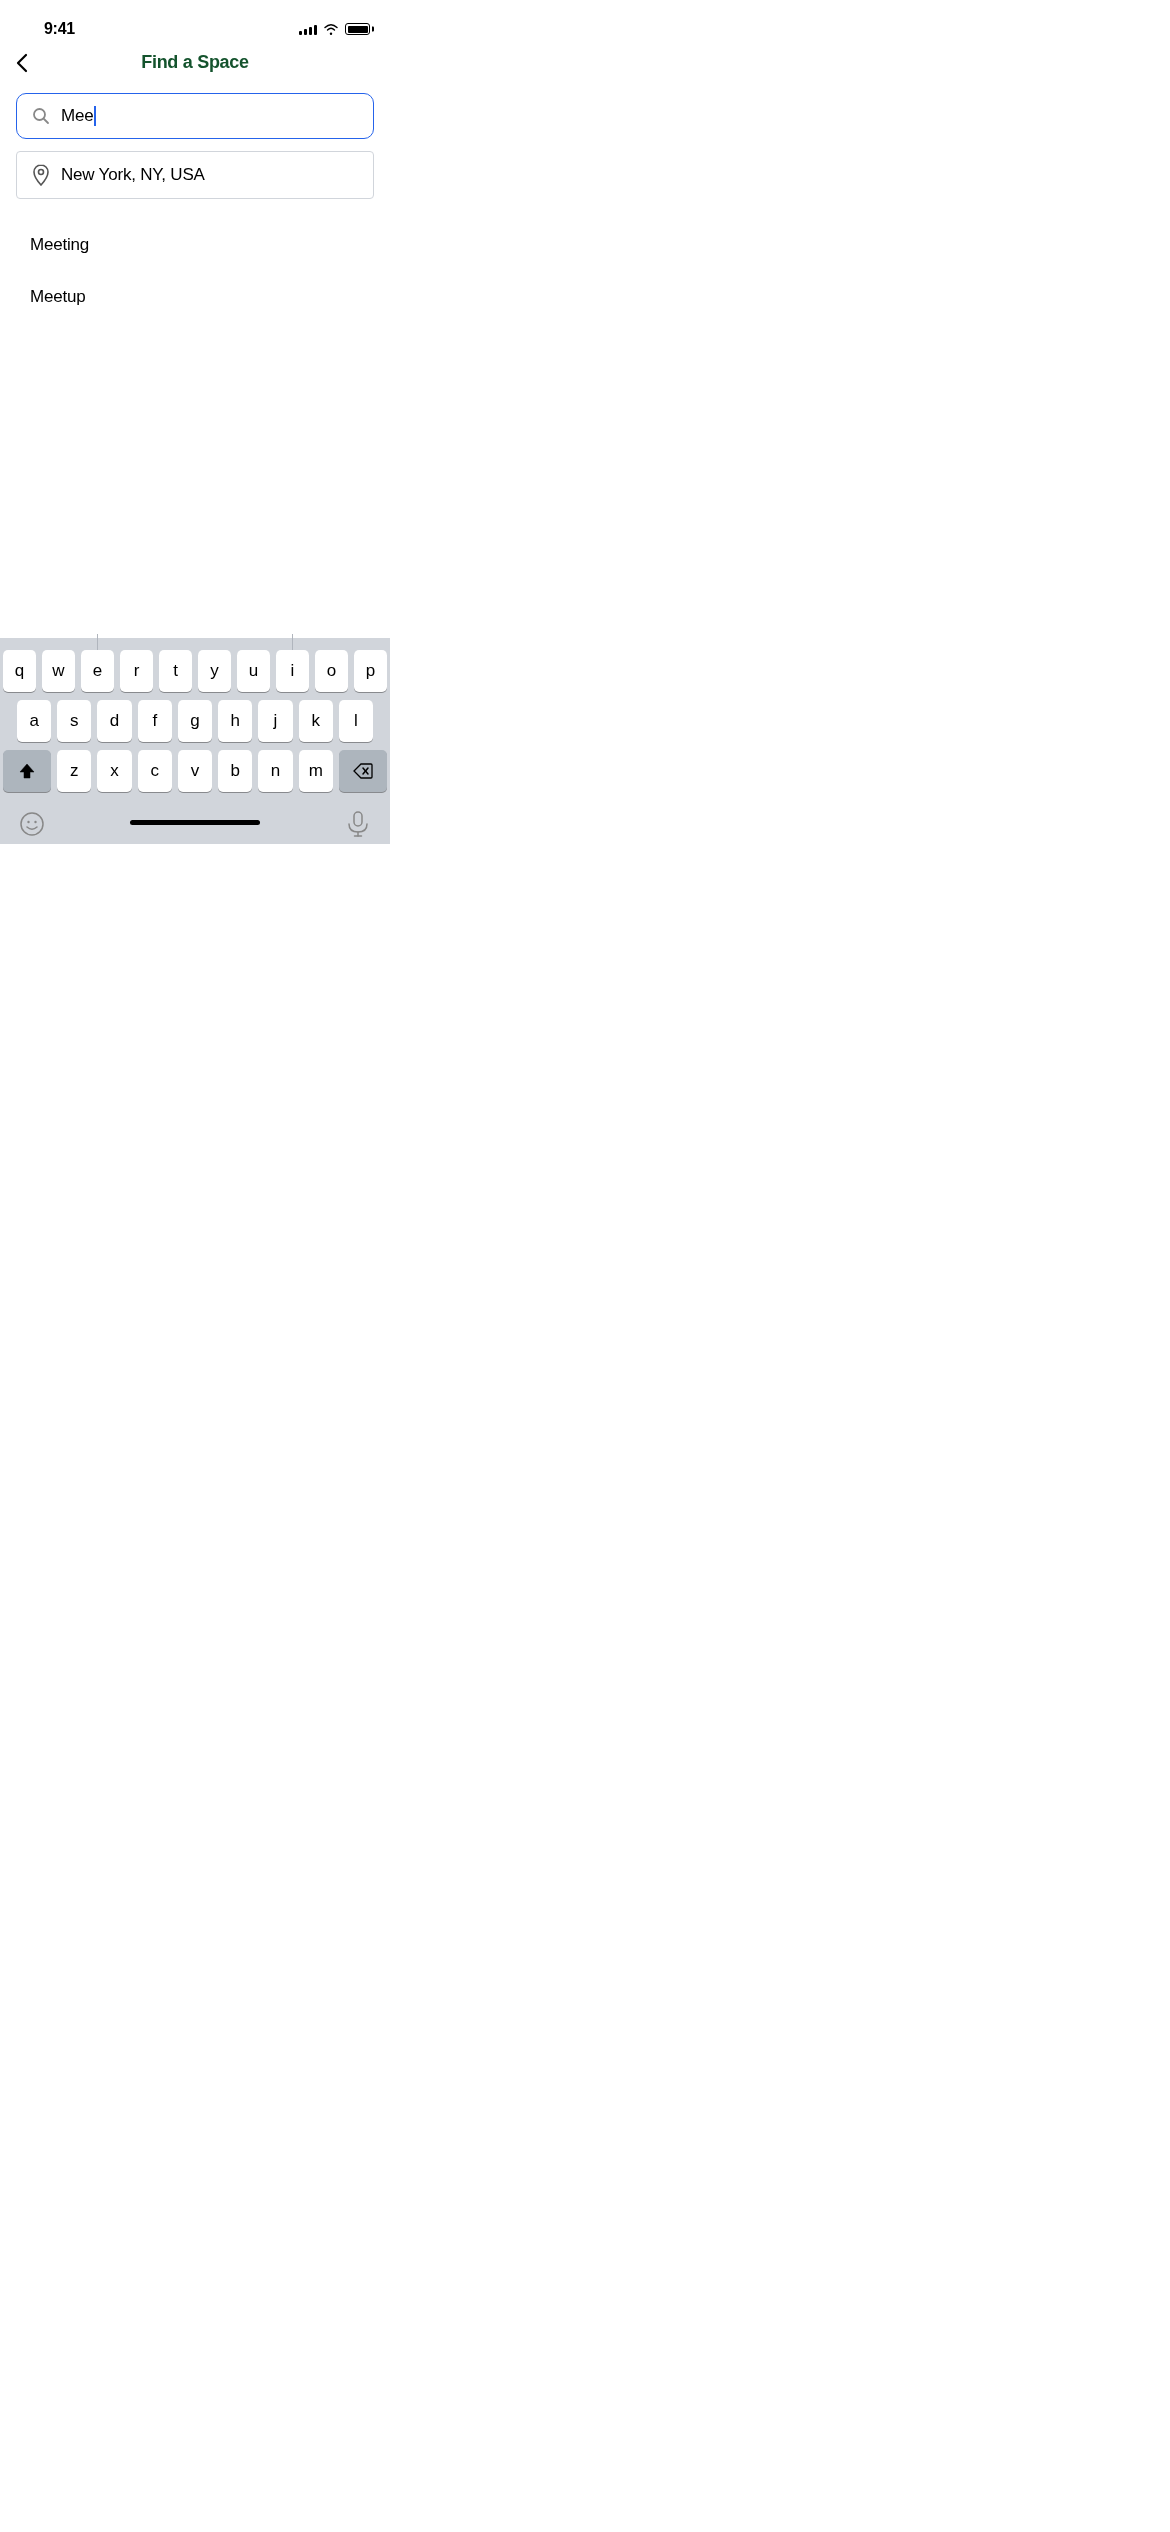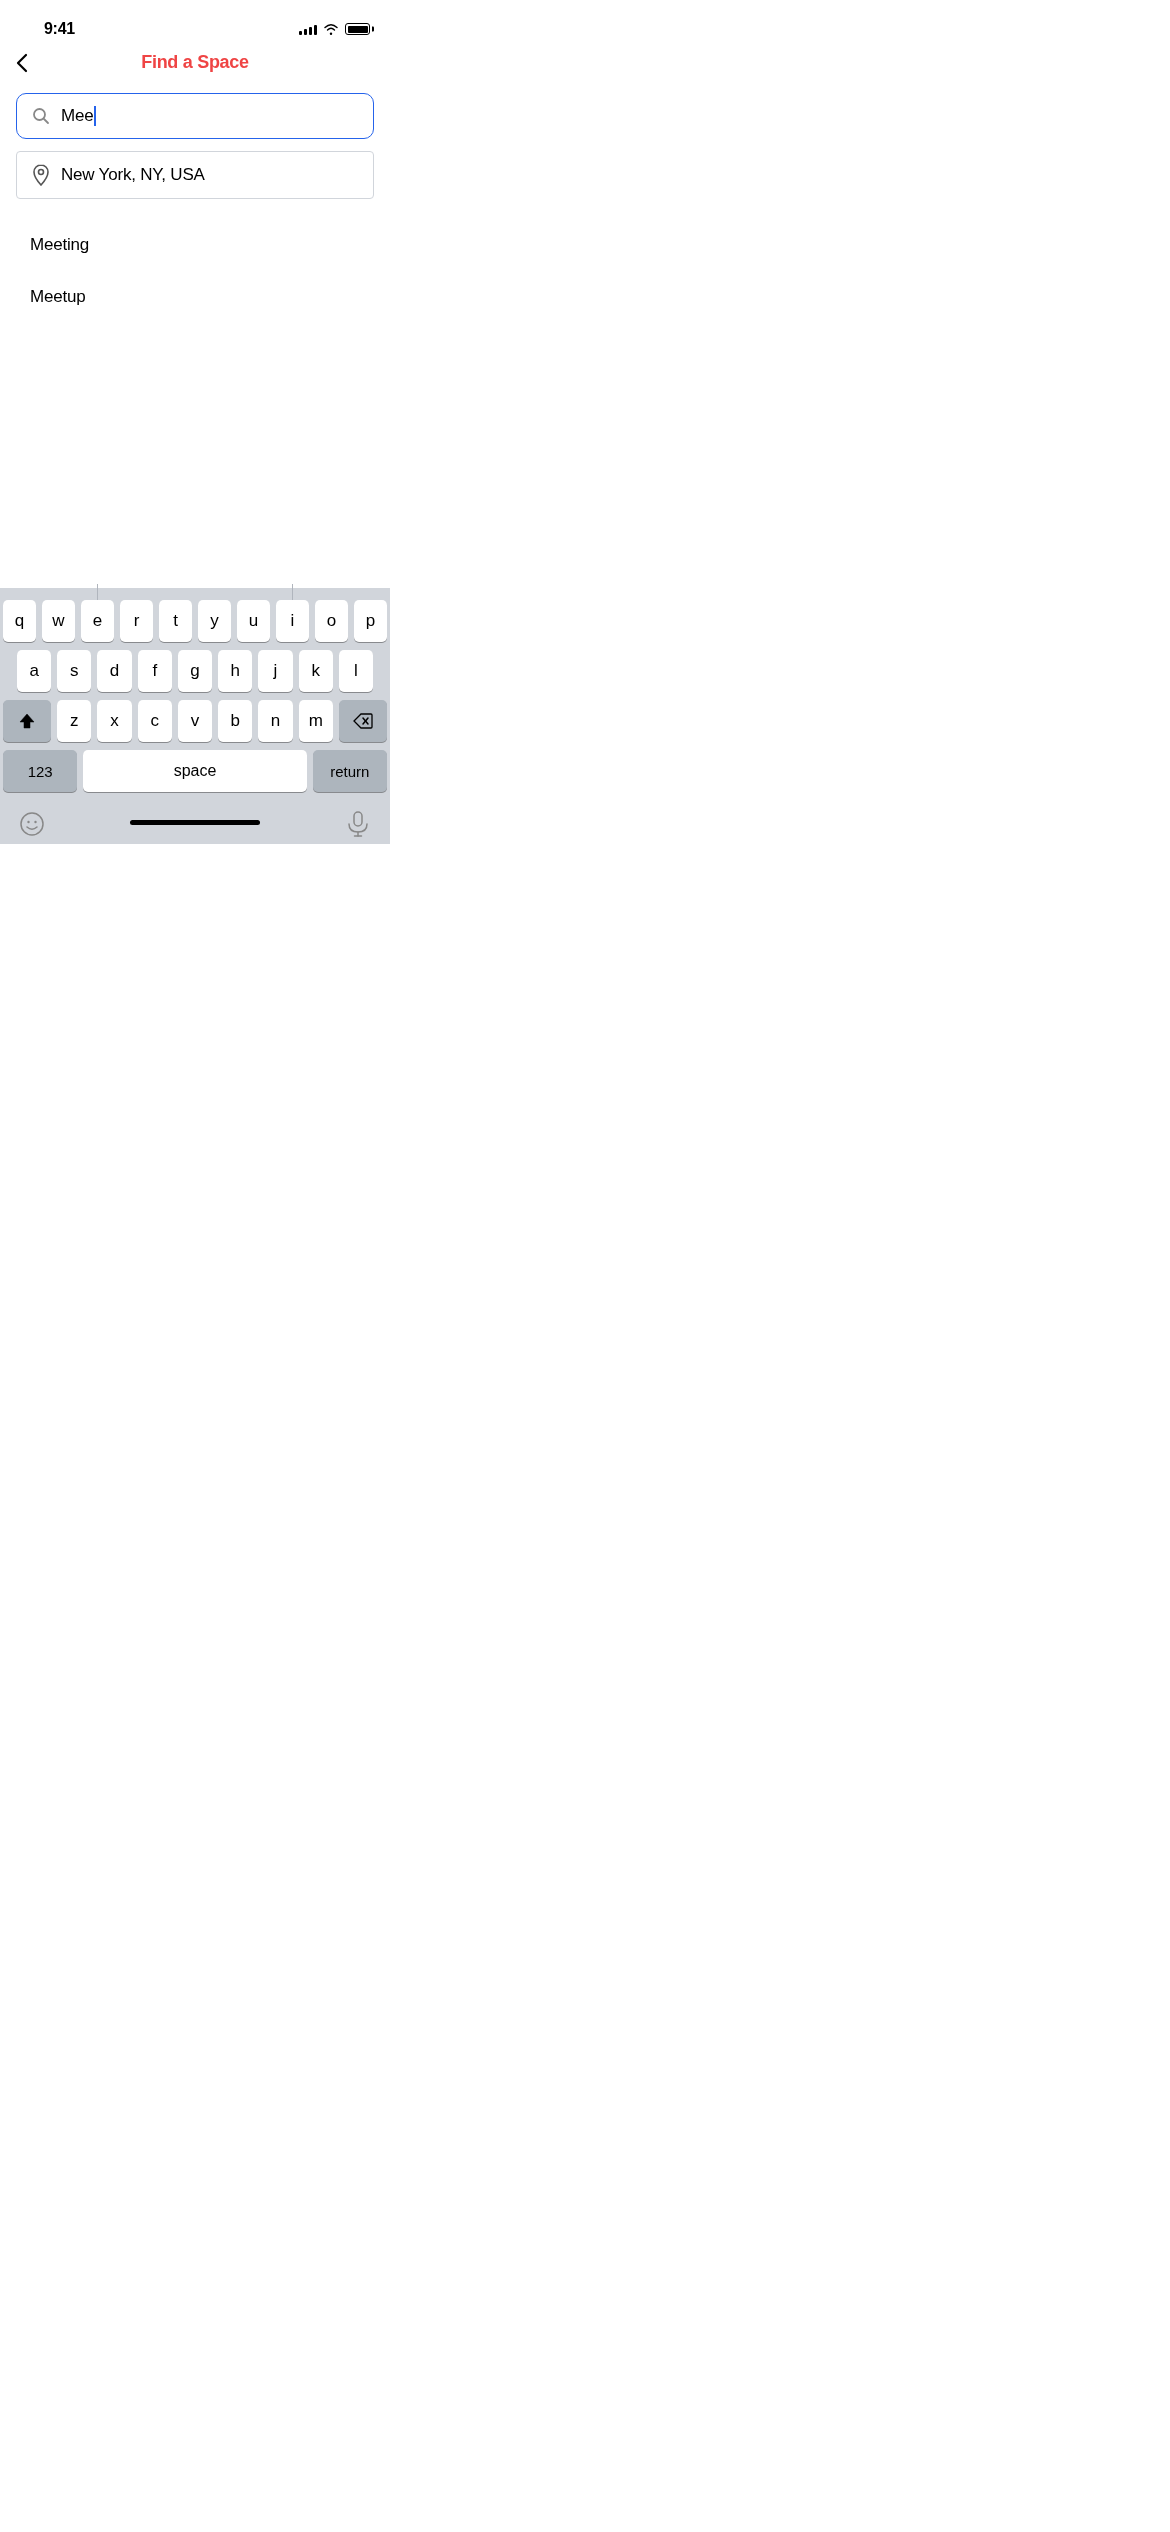--- a/index.html
+++ b/index.html
@@ -101,21 +101,21 @@
       position: absolute;
       left: 16px;
       display: flex;
       align-items: center;
       cursor: pointer;
     }
 
     .nav-title {
       font-size: 18px;
       font-weight: 600;
-      color: #ef4444;
+      color: #14532d;
       letter-spacing: -0.3px;
     }
 
     
     .search-container {
       padding: 8px 16px 12px;
     }
 
     .search-box {
       display: flex;
@@ -418,25 +418,20 @@
       <div class="key">m</div>
       <div class="key special delete-key">
         <svg width="20" height="16" viewBox="0 0 20 16" fill="none">
           <path d="M8 1H18a1 1 0 0 1 1 1v12a1 1 0 0 1-1 1H8L1 8l7-7z" stroke="#000" stroke-width="1.3" fill="none"></path>
           <line x1="10" y1="5" x2="15" y2="11" stroke="#000" stroke-width="1.5" stroke-linecap="round"></line>
           <line x1="15" y1="5" x2="10" y2="11" stroke="#000" stroke-width="1.5" stroke-linecap="round"></line>
         </svg>
       </div>
     </div>
 
-    <div class="key-row">
-      <div class="key special numbers-key">123</div>
-      <div class="key space-key">space</div>
-      <div class="key special return-key">return</div>
-    </div>
   </div>
 
   <div class="keyboard-bottom">
     <div class="emoji-btn">
       <svg width="26" height="26" viewBox="0 0 26 26" fill="none">
         <circle cx="13" cy="13" r="11" stroke="#888" stroke-width="1.5"></circle>
         <circle cx="9.5" cy="11" r="1.2" fill="#888"></circle>
         <circle cx="16.5" cy="11" r="1.2" fill="#888"></circle>
         <path d="M8 16 Q13 20.5 18 16" stroke="#888" stroke-width="1.5" fill="none" stroke-linecap="round"></path>
       </svg>

